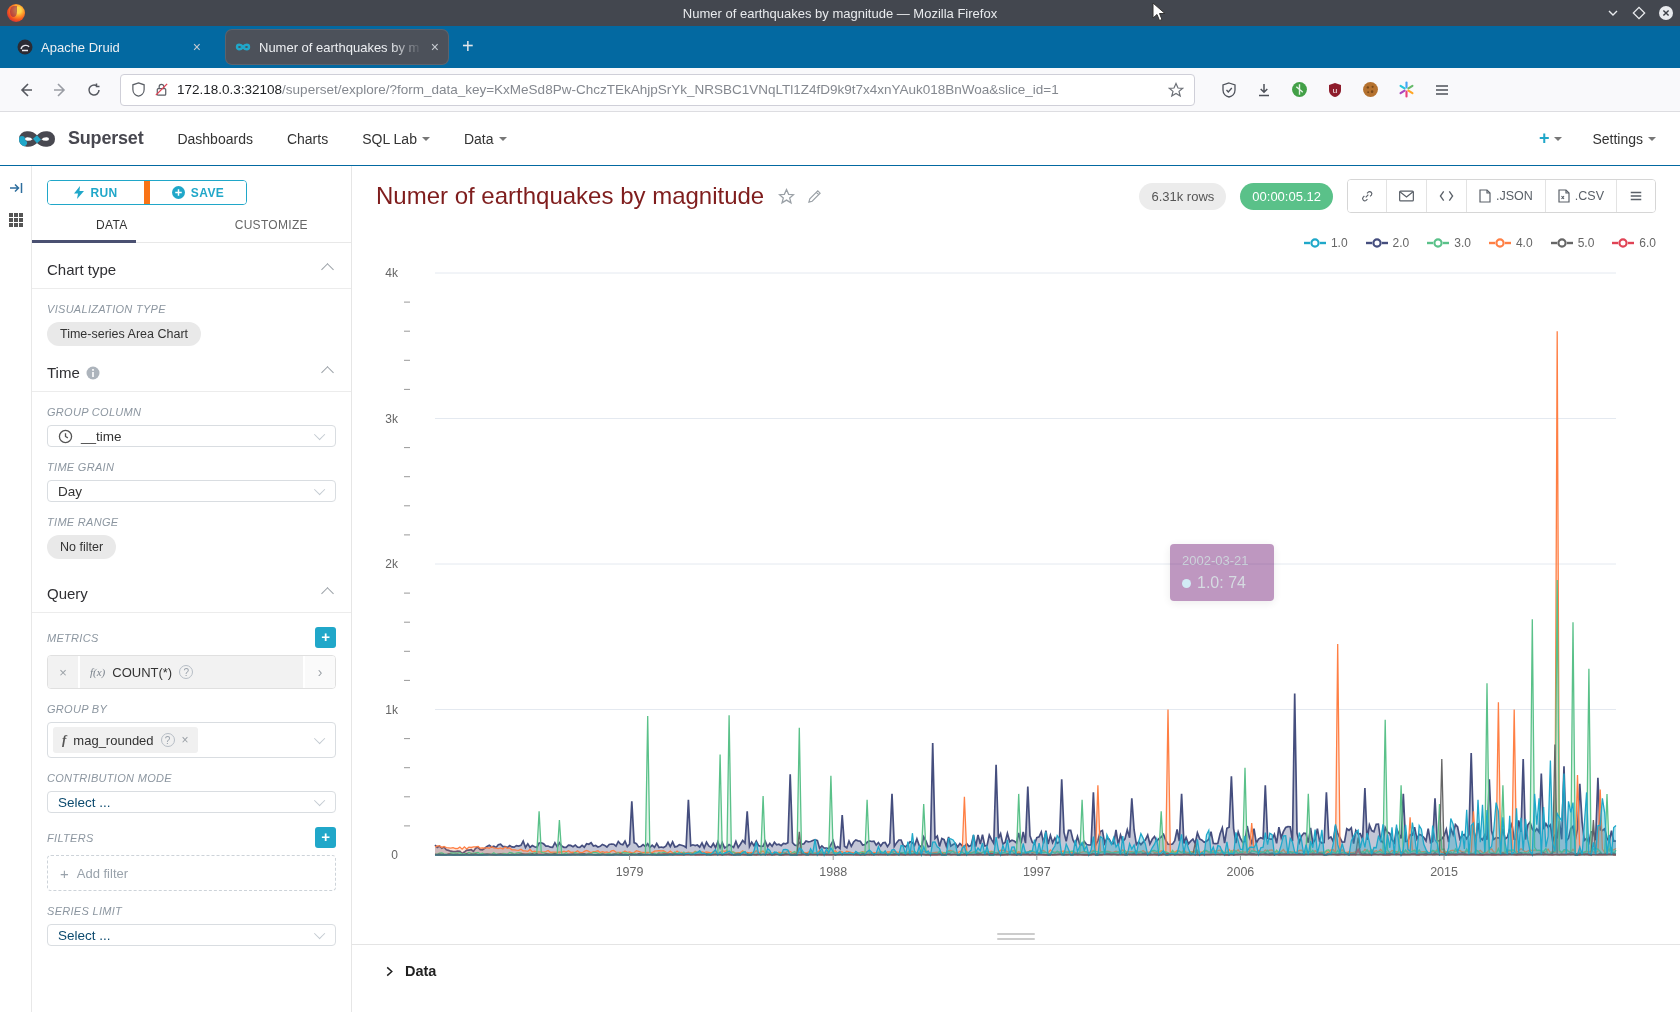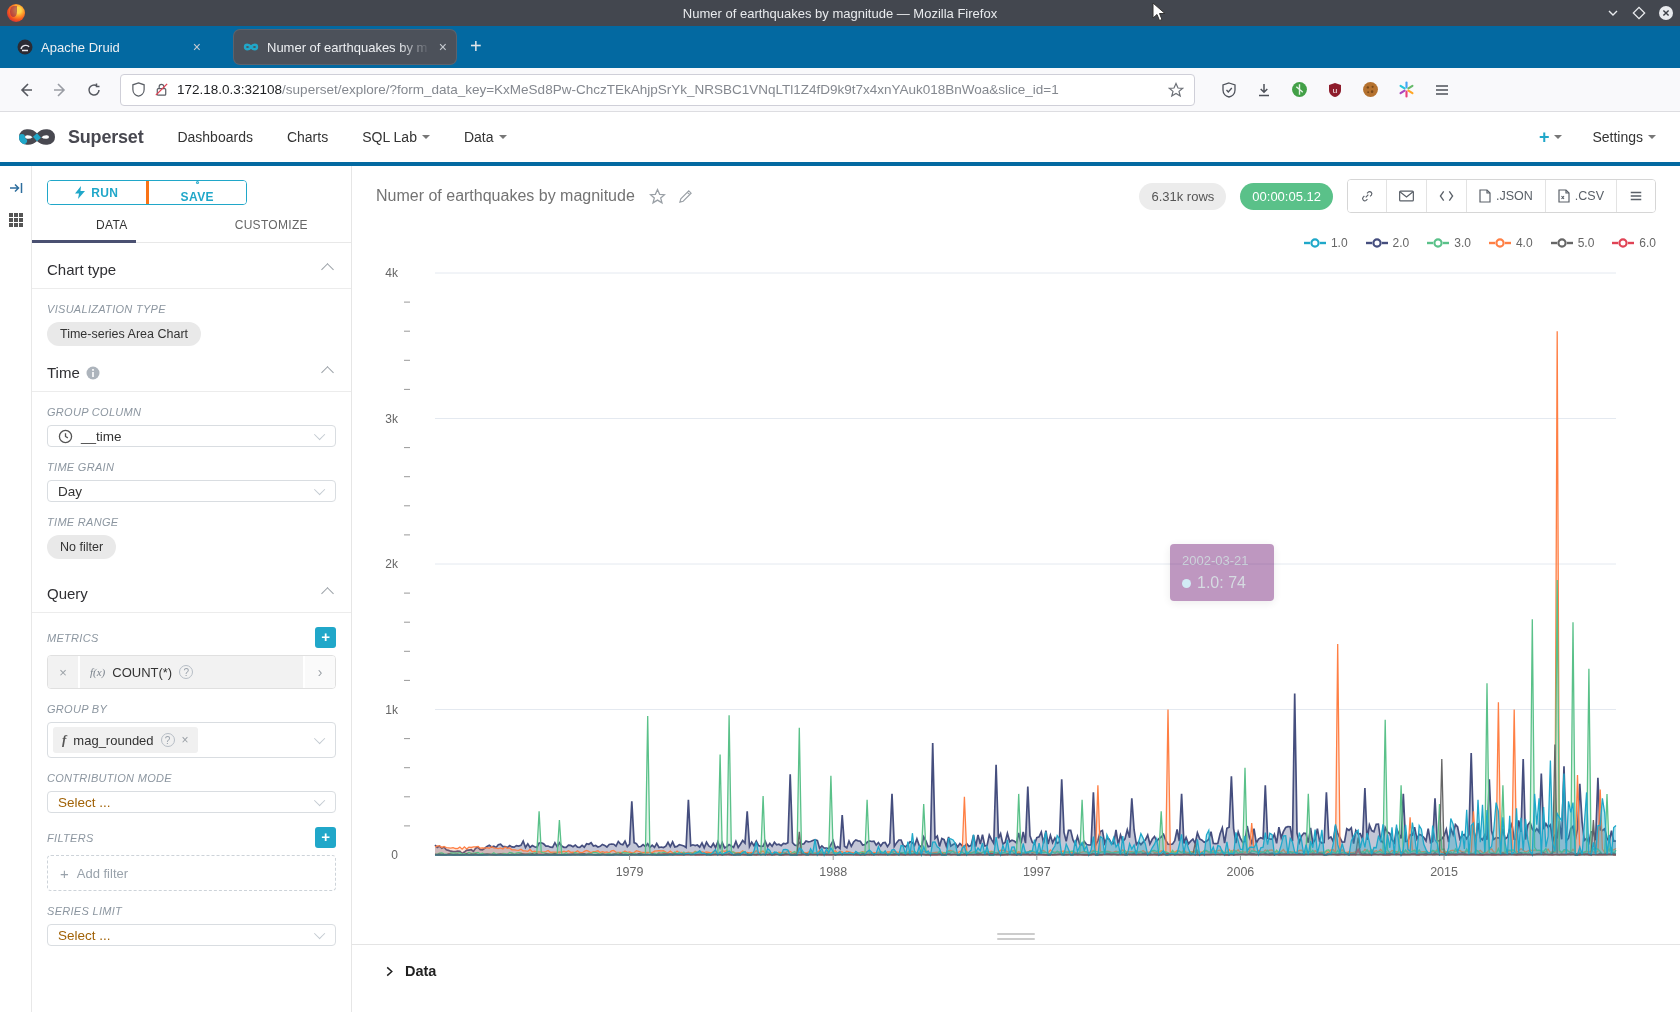--- a/index.html
+++ b/index.html
@@ -12,85 +12,85 @@
   .ff-logo:before { content:""; position:absolute; left:3px; top:2px; width:7px; height:11px; border-radius:50% 0 50% 50%; background:rgba(140,30,80,.55); }
   .win-title { position:absolute; left:50%; transform:translateX(-50%); color:#E9EBEE; font-size:13px; white-space:nowrap; }
   .win-controls { position:absolute; right:6px; top:0; height:26px; display:flex; align-items:center; gap:12px; }
   .win-controls svg { display:block; }
 
   .cursor { position:absolute; left:1152px; top:2px; z-index:99; }
 
   .tabstrip { position:absolute; left:0; top:26px; width:1680px; height:42px; background:#0369a1; display:flex; align-items:flex-end; }
   .tab { height:34px; margin-bottom:4px; border-radius:6px; display:flex; align-items:center; padding:0 9px; color:#EDEFF2; font-size:13px; gap:8px; }
   .tab.inactive { width:202px; margin-left:8px; background:transparent; }
-  .tab.active { width:222px; margin-left:24px; background:#4C515A; box-shadow:0 0 0 1px #5d626b; }
+  .tab.active { width:222px; margin-left:16px; background:#4C515A; box-shadow:0 0 0 1px #5d626b; }
   .tab-label { flex:1; white-space:nowrap; overflow:hidden; -webkit-mask-image:linear-gradient(90deg,#000 80%,transparent); mask-image:linear-gradient(90deg,#000 80%,transparent); }
   .tab-close { color:#C8CCD2; font-size:14px; line-height:1; }
   .favicon { width:16px; height:16px; flex:0 0 16px; }
   .newtab { color:#E3E6EA; font-size:20px; margin-left:14px; margin-bottom:10px; }
 
   .toolbar { position:absolute; left:0; top:68px; width:1680px; height:44px; background:#F9F9FB; border-bottom:1px solid #DDDDE1; display:flex; align-items:center; }
   .navbtns { display:flex; align-items:center; gap:18px; margin-left:18px; color:#55585F; }
   .urlbar { margin-left:18px; width:1075px; height:32px; background:#fff; border:1px solid #CFCFD8; border-radius:4px; display:flex; align-items:center; padding:0 10px; gap:8px; }
   .url-text { flex:1; font-size:13.5px; white-space:nowrap; overflow:hidden; }
   .url-host { color:#1C1E21; }
   .url-path { color:#84888F; }
   .toolbar-icons { display:flex; align-items:center; gap:19px; margin-left:26px; color:#4D5159; }
 
   
-  .snav { position:absolute; left:0; top:112px; width:1680px; height:54px; background:#fff; border-bottom:4px solid #0369a1; display:flex; align-items:center; }
+  .snav { position:absolute; left:0; top:112px; width:1680px; height:54px; background:#fff; border-bottom:1px solid #0369a1; display:flex; align-items:center; }
   .brand { display:flex; align-items:center; gap:8px; margin-left:18px; }
   .brand-name { font-size:18px; font-weight:bold; color:#484850; letter-spacing:-0.2px; }
   .snav-item { font-size:14px; color:#333; margin-left:34px; display:flex; align-items:center; gap:5px; }
   .caret { width:0; height:0; border-left:4px solid transparent; border-right:4px solid transparent; border-top:4px solid #777; display:inline-block; }
   .snav-right { position:absolute; right:24px; display:flex; align-items:center; gap:30px; }
   .plus-accent { color:#20A7C9; font-size:18px; font-weight:bold; }
 
   
   .app { position:absolute; left:0; top:166px; width:1680px; height:846px; display:flex; }
   .rail { width:32px; border-right:1px solid #E8E8E8; background:#fff; display:flex; flex-direction:column; align-items:center; padding-top:14px; gap:16px; }
   .sidebar { width:320px; border-right:1px solid #E6E6E6; background:#fff; padding:0 15px; overflow:hidden; position:relative; }
   .main { flex:1; position:relative; background:#fff; }
 
   
   .runrow { display:flex; margin:14px 2px 0 0; height:25px; border:1px solid #20A7C9; border-radius:4px; overflow:hidden; width:200px; }
   .runbtn { flex:1; display:flex; align-items:center; justify-content:center; gap:6px; color:#20A7C9; font-size:12px; font-weight:bold; letter-spacing:.4px; background:#fff; border:none; cursor:pointer; }
-  .runbtn + .runbtn { border-left:3px solid #f97316;flex-direction:column; }
+  .runbtn + .runbtn { border-left:6px solid #f97316; }
   .sidetabs { display:flex; height:36px; margin:2px -15px 0; border-bottom:1px solid #E8E8E8; position:relative; }
   .sidetab { flex:1; display:flex; align-items:center; justify-content:center; font-size:12px; letter-spacing:.3px; color:#333; }
   .sidetab.dim { color:#666; }
   .ink { position:absolute; left:0; bottom:-1px; width:104px; height:3px; background:#4A5071; }
   .section-h { display:flex; align-items:center; justify-content:space-between; padding:18px 0 10px; }
   .section-title { font-size:15px; color:#2f2f33; display:flex; align-items:center; gap:6px; }
   .chev-up { width:9px; height:9px; border-left:1.5px solid #9aa0a6; border-top:1.5px solid #9aa0a6; transform:rotate(45deg); margin-right:4px; }
   .hr { border-top:1px solid #ECECEC; margin:0 -15px; }
   .ctl-label { font-size:11px; color:#8C96A0; letter-spacing:.3px; margin:14px 0 7px; display:flex; align-items:center;font-style:italic; }
   .ctl-label .spacer { flex:1; }
   .addbtn { width:21px; height:21px; border-radius:3px; background:#20A7C9; color:#fff; font-size:15px; line-height:19px; text-align:center; font-weight:bold; }
   .pill { display:inline-block; background:#E9E9E9; border-radius:13px; padding:5px 13px; font-size:12.5px; color:#333; }
   .select { height:22px; border:1px solid #D9DDE1; border-radius:4px; display:flex; align-items:center; padding:0 10px; font-size:13.5px; color:#333; position:relative; background:#fff; }
-  .select .ph { color:#a16207; }
+  .select .ph { color:#0c4a6e; }
   .sel-caret { position:absolute; right:10px; width:8px; height:8px; border-left:1.5px solid #C3CAD1; border-bottom:1.5px solid #C3CAD1; transform:rotate(-45deg) translateY(-2px); }
   .metric { height:34px; border:1px solid #E0E0E0; border-radius:4px; display:flex; overflow:hidden; }
   .metric .seg { background:#F2F2F2; display:flex; align-items:center; }
   .metric .x { width:32px; justify-content:center; color:#9aa0a6; font-size:13px; border-right:2px solid #fff; }
   .metric .mid { flex:1; gap:7px; padding:0 10px; font-size:13px; color:#333; }
   .metric .arrow { width:32px; justify-content:center; background:#FAFAFA; color:#9aa0a6; border-left:2px solid #fff; font-size:14px; }
   .fx { font-style:italic; font-size:11px; color:#7a828c; font-family:"Liberation Serif", serif; }
   .qmark { width:14px; height:14px; border:1px solid #B7BEC6; border-radius:50%; color:#9AA2AB; font-size:10px; line-height:13px; text-align:center; }
   .tagbox { height:36px; border:1px solid #D9DDE1; border-radius:4px; display:flex; align-items:center; padding:0 5px; position:relative; background:#fff; }
   .tag { background:#F0F0F0; border-radius:3px; height:26px; display:flex; align-items:center; gap:7px; padding:0 9px; font-size:13px; color:#333; }
   .tag .f { font-family:"Liberation Serif", serif; font-style:italic; font-weight:bold; color:#555; }
   .tag .x { color:#9aa0a6; font-size:12px; }
   .dashed { height:36px; border:1.5px dashed #CDD3D9; border-radius:4px; display:flex; align-items:center; padding:0 12px; gap:8px; color:#99A2AB; font-size:13px; }
   .plus-gray { color:#99A2AB; font-size:15px; }
 
   
   .chart-header { position:absolute; left:24px; right:24px; top:8px; height:44px; display:flex; align-items:center; }
-  .chart-title { font-size:16px; color:#737373; }
+  .chart-title { font-size:24px; color:#7f1d1d; }
   .title-icons { display:flex; align-items:center; gap:12px; margin-left:14px; color:#9aa0a6; }
   .badges { margin-left:auto; display:flex; align-items:center; gap:14px; }
   .rows-pill { background:#ECECEC; color:#555; border-radius:14px; padding:6px 12px; font-size:13px; }
   .timer-pill { background:#5AC189; color:#fff; border-radius:14px; padding:6px 12px; font-size:13px; }
   .btn-group { display:flex; border:1px solid #D6D6D6; border-radius:4px; overflow:hidden; }
   .btn-group .gbtn { display:flex; align-items:center; justify-content:center; gap:5px; height:32px; padding:0 12px; background:#fff; border:none; border-left:1px solid #E3E3E3; color:#5a6068; font-size:12.5px; cursor:pointer; }
   .btn-group .gbtn:first-child { border-left:none; }
 
   .legend { position:absolute; right:24px; top:70px; display:flex; align-items:center; gap:18px; }
   .legend-item { display:flex; align-items:center; gap:5px; font-size:12px; color:#666; }

